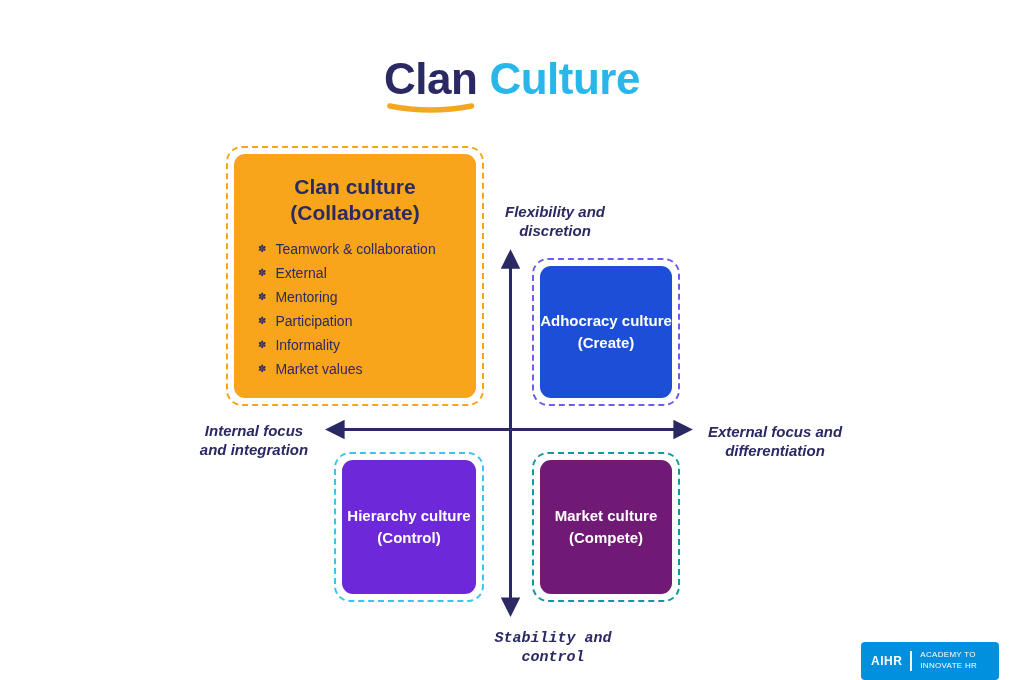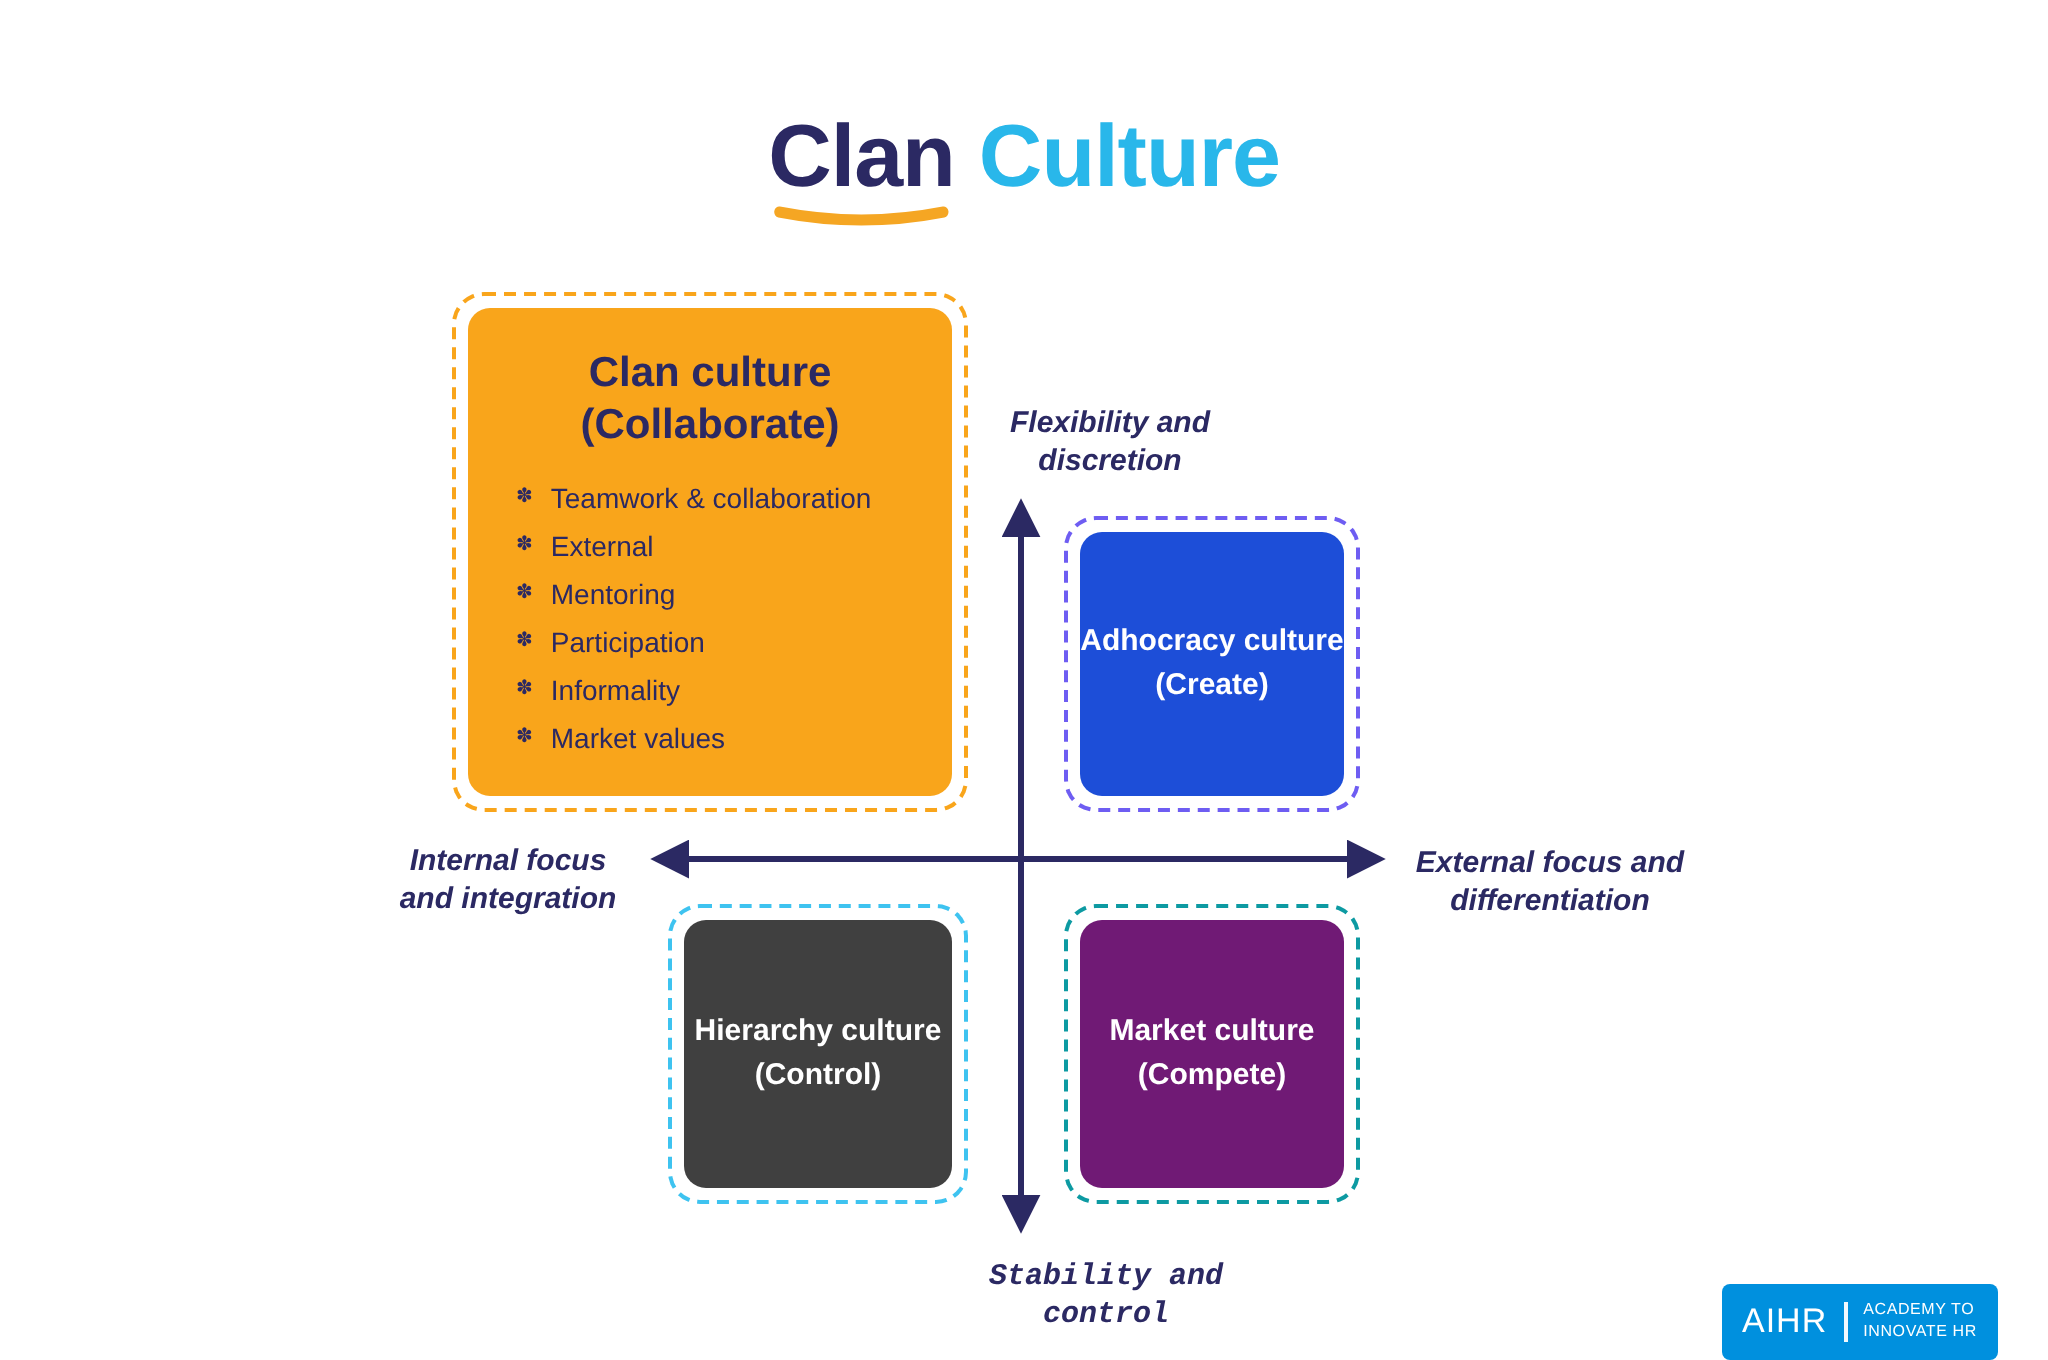--- a/index.html
+++ b/index.html
@@ -82,21 +82,21 @@
     font-size: 14px;
     font-weight: 500;
     color: #2b2963;
   }
   .bullet-icon { font-size: 10px; line-height: 1; color: #2b2963; }
 
   .quad-adhocracy { left: 532px; top: 240px; width: 148px; height: 148px; border-color: #6e5df2; }
   .quad-adhocracy .quad-fill { background: #1d4ed8; }
 
   .quad-hierarchy { left: 334px; top: 434px; width: 150px; height: 150px; border-color: #3ec3f0; }
-  .quad-hierarchy .quad-fill { background: #404040; justify-content: center; }
+  .quad-hierarchy .quad-fill { background: #6d28d9; justify-content: center; }
 
   .quad-market    { left: 532px; top: 434px; width: 148px; height: 150px; border-color: #0d9aa2; }
   .quad-market .quad-fill { background: #701a75; }
 
   
   .axes-svg { position: absolute; left: 0; top: 0; pointer-events: none; }
   .axis-label {
     position: absolute;
     font-style: italic;
     font-weight: 600;
@@ -117,21 +117,21 @@
     left: 861px; top: 624px;
     width: 138px; height: 38px;
     background: #0090de;
     border-radius: 4px;
     display: flex;
     align-items: center;
     padding: 0 10px;
     gap: 8px;
     color: #ffffff;
   }
-  .aihr-brand { font-size: 17px; font-weight: 400; letter-spacing: 0.5px; }
+  .aihr-brand { font-size: 12px; font-weight: 700; letter-spacing: 0.5px; }
   .aihr-divider { width: 2px; height: 20px; background: rgba(255,255,255,0.95); }
   .aihr-tagline {
     font-size: 8px;
     font-weight: 400;
     line-height: 1.35;
     letter-spacing: 0.3px;
     white-space: pre-line;
   }
 </style>
 </head>

